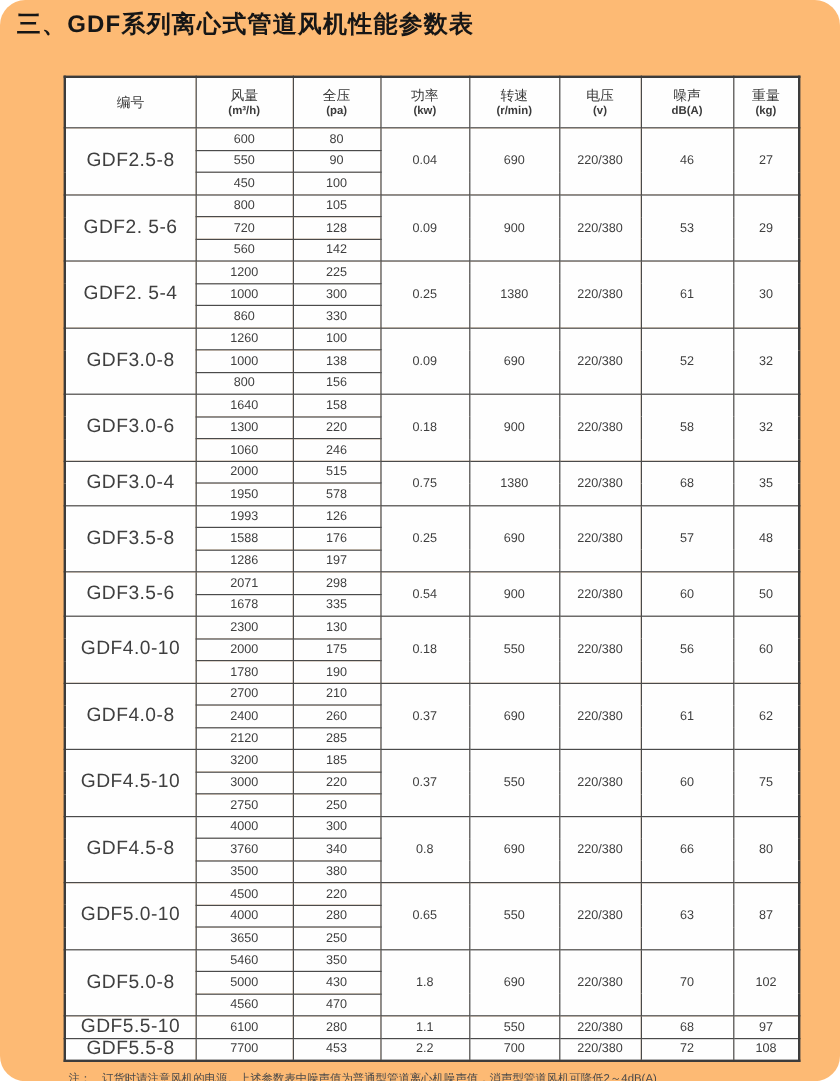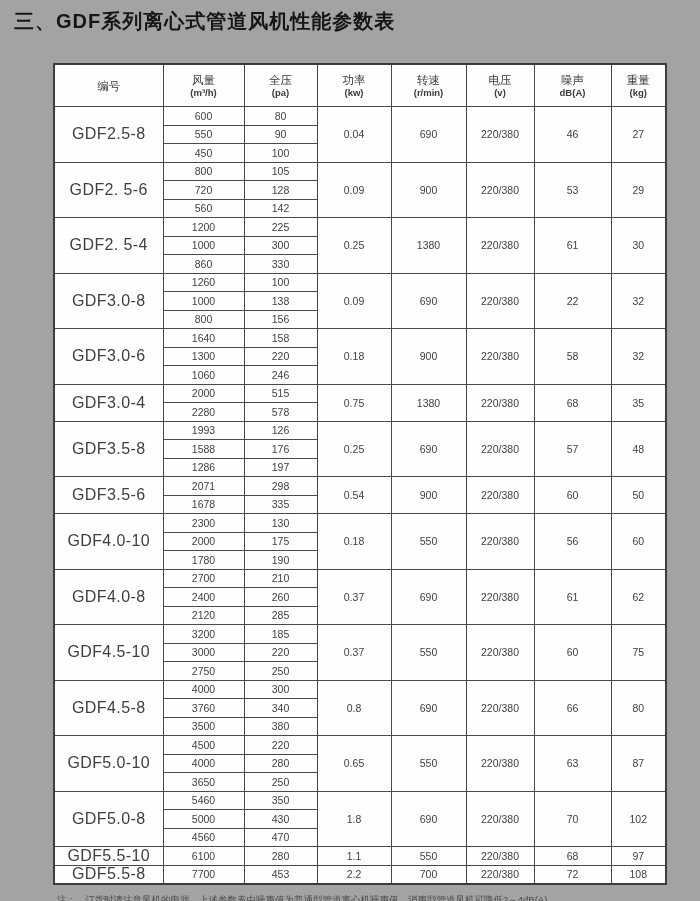--- a/index.html
+++ b/index.html
@@ -8,22 +8,23 @@
     background: #ffffff;
     width: 700px;
     height: 901px;
     overflow: hidden;
     font-family: "Liberation Sans", "DejaVu Sans", sans-serif;
     color: #3a3a3a;
   }
   .page {
     width: 700px;
     height: 901px;
-    background: #a3a3a3;
+    background: #fdba74;
     box-sizing: border-box;
+    border-radius: 21px;
   }
   .title {
     margin: 0;
     padding: 9px 0 0 14px;
     font-size: 20px;
     font-weight: bold;
     color: #161616;
     letter-spacing: 1px;
     line-height: 24px;
   }
@@ -166,21 +167,21 @@
           <td>860</td>
           <td>330</td>
         </tr>
         <tr>
           <td rowspan="3" class="model">GDF3.0-8</td>
           <td>1260</td>
           <td>100</td>
           <td rowspan="3">0.09</td>
           <td rowspan="3">690</td>
           <td rowspan="3">220/380</td>
-          <td rowspan="3">22</td>
+          <td rowspan="3">52</td>
           <td rowspan="3">32</td>
         </tr>
         <tr>
           <td>1000</td>
           <td>138</td>
         </tr>
         <tr>
           <td>800</td>
           <td>156</td>
         </tr>
@@ -206,21 +207,21 @@
           <td rowspan="2" class="model">GDF3.0-4</td>
           <td>2000</td>
           <td>515</td>
           <td rowspan="2">0.75</td>
           <td rowspan="2">1380</td>
           <td rowspan="2">220/380</td>
           <td rowspan="2">68</td>
           <td rowspan="2">35</td>
         </tr>
         <tr>
-          <td>2280</td>
+          <td>1950</td>
           <td>578</td>
         </tr>
         <tr>
           <td rowspan="3" class="model">GDF3.5-8</td>
           <td>1993</td>
           <td>126</td>
           <td rowspan="3">0.25</td>
           <td rowspan="3">690</td>
           <td rowspan="3">220/380</td>
           <td rowspan="3">57</td>

